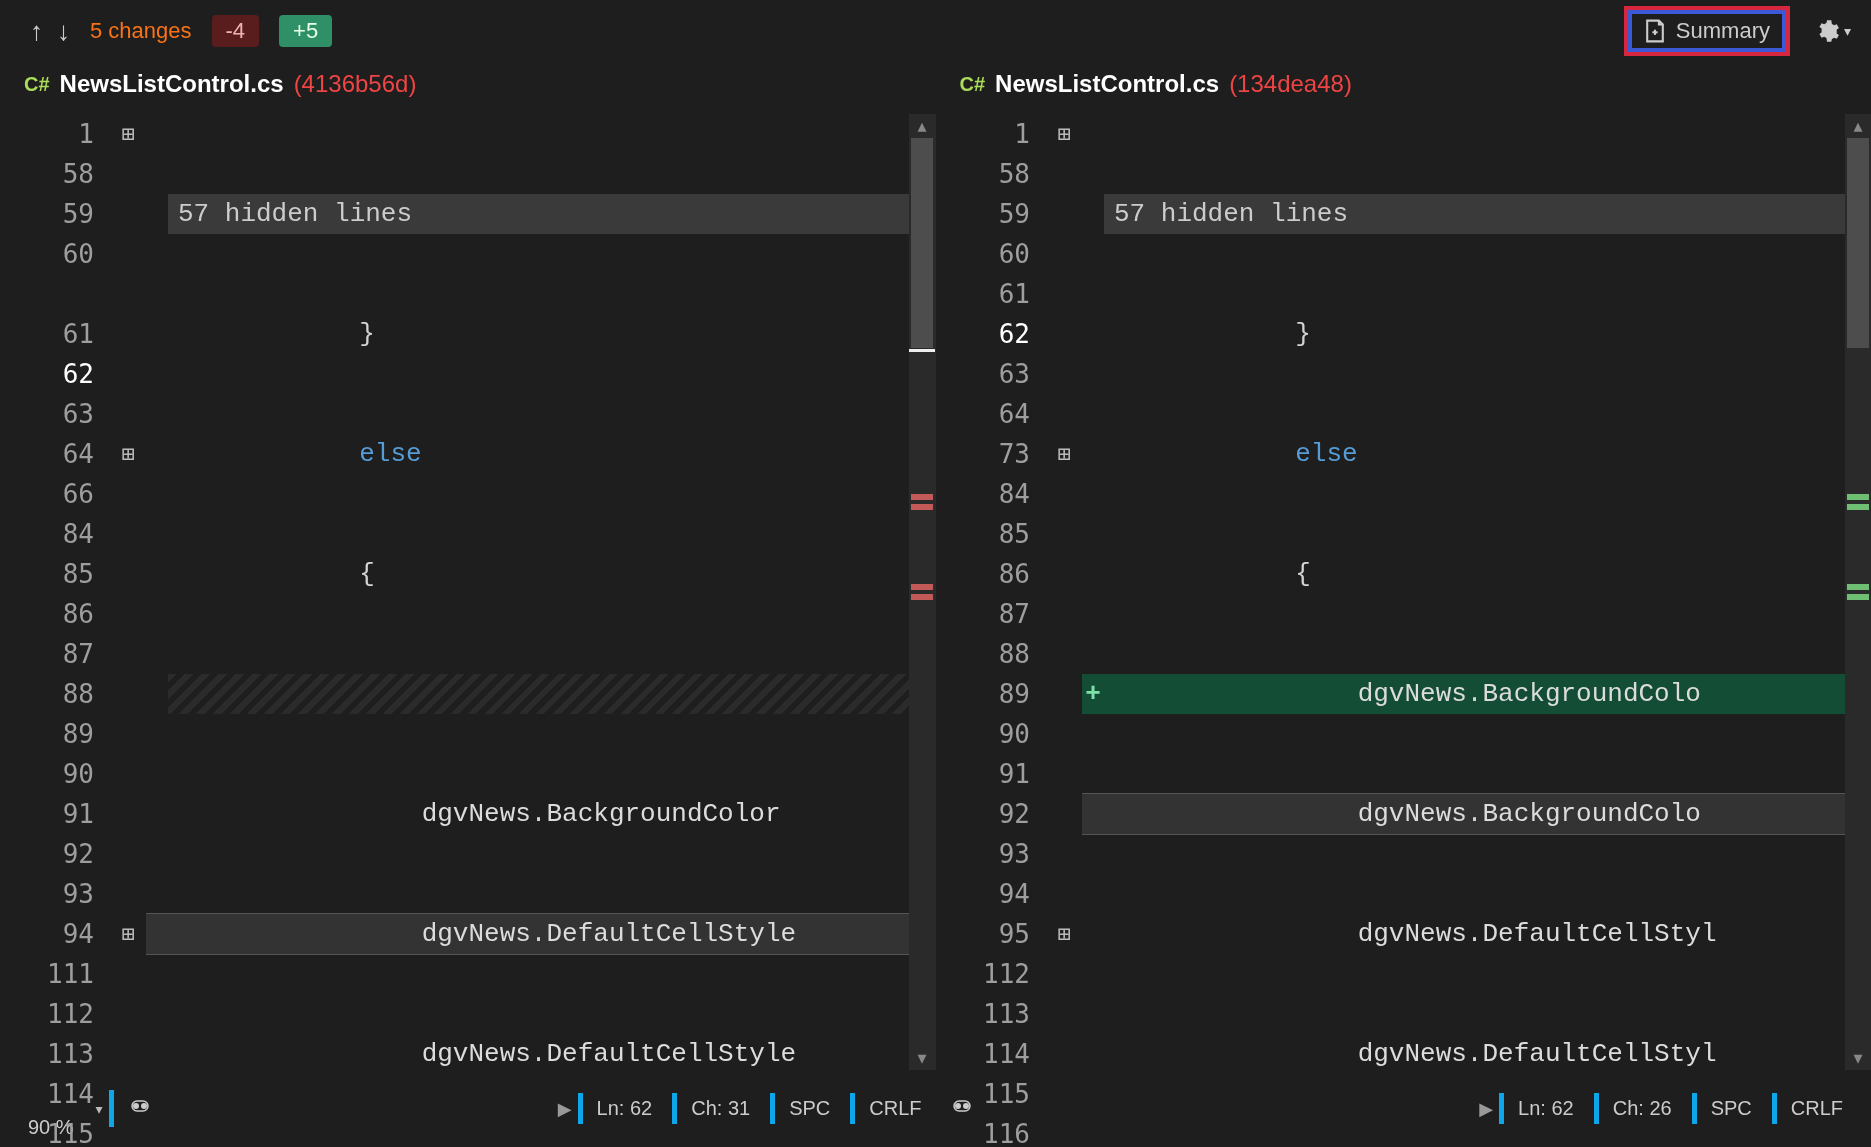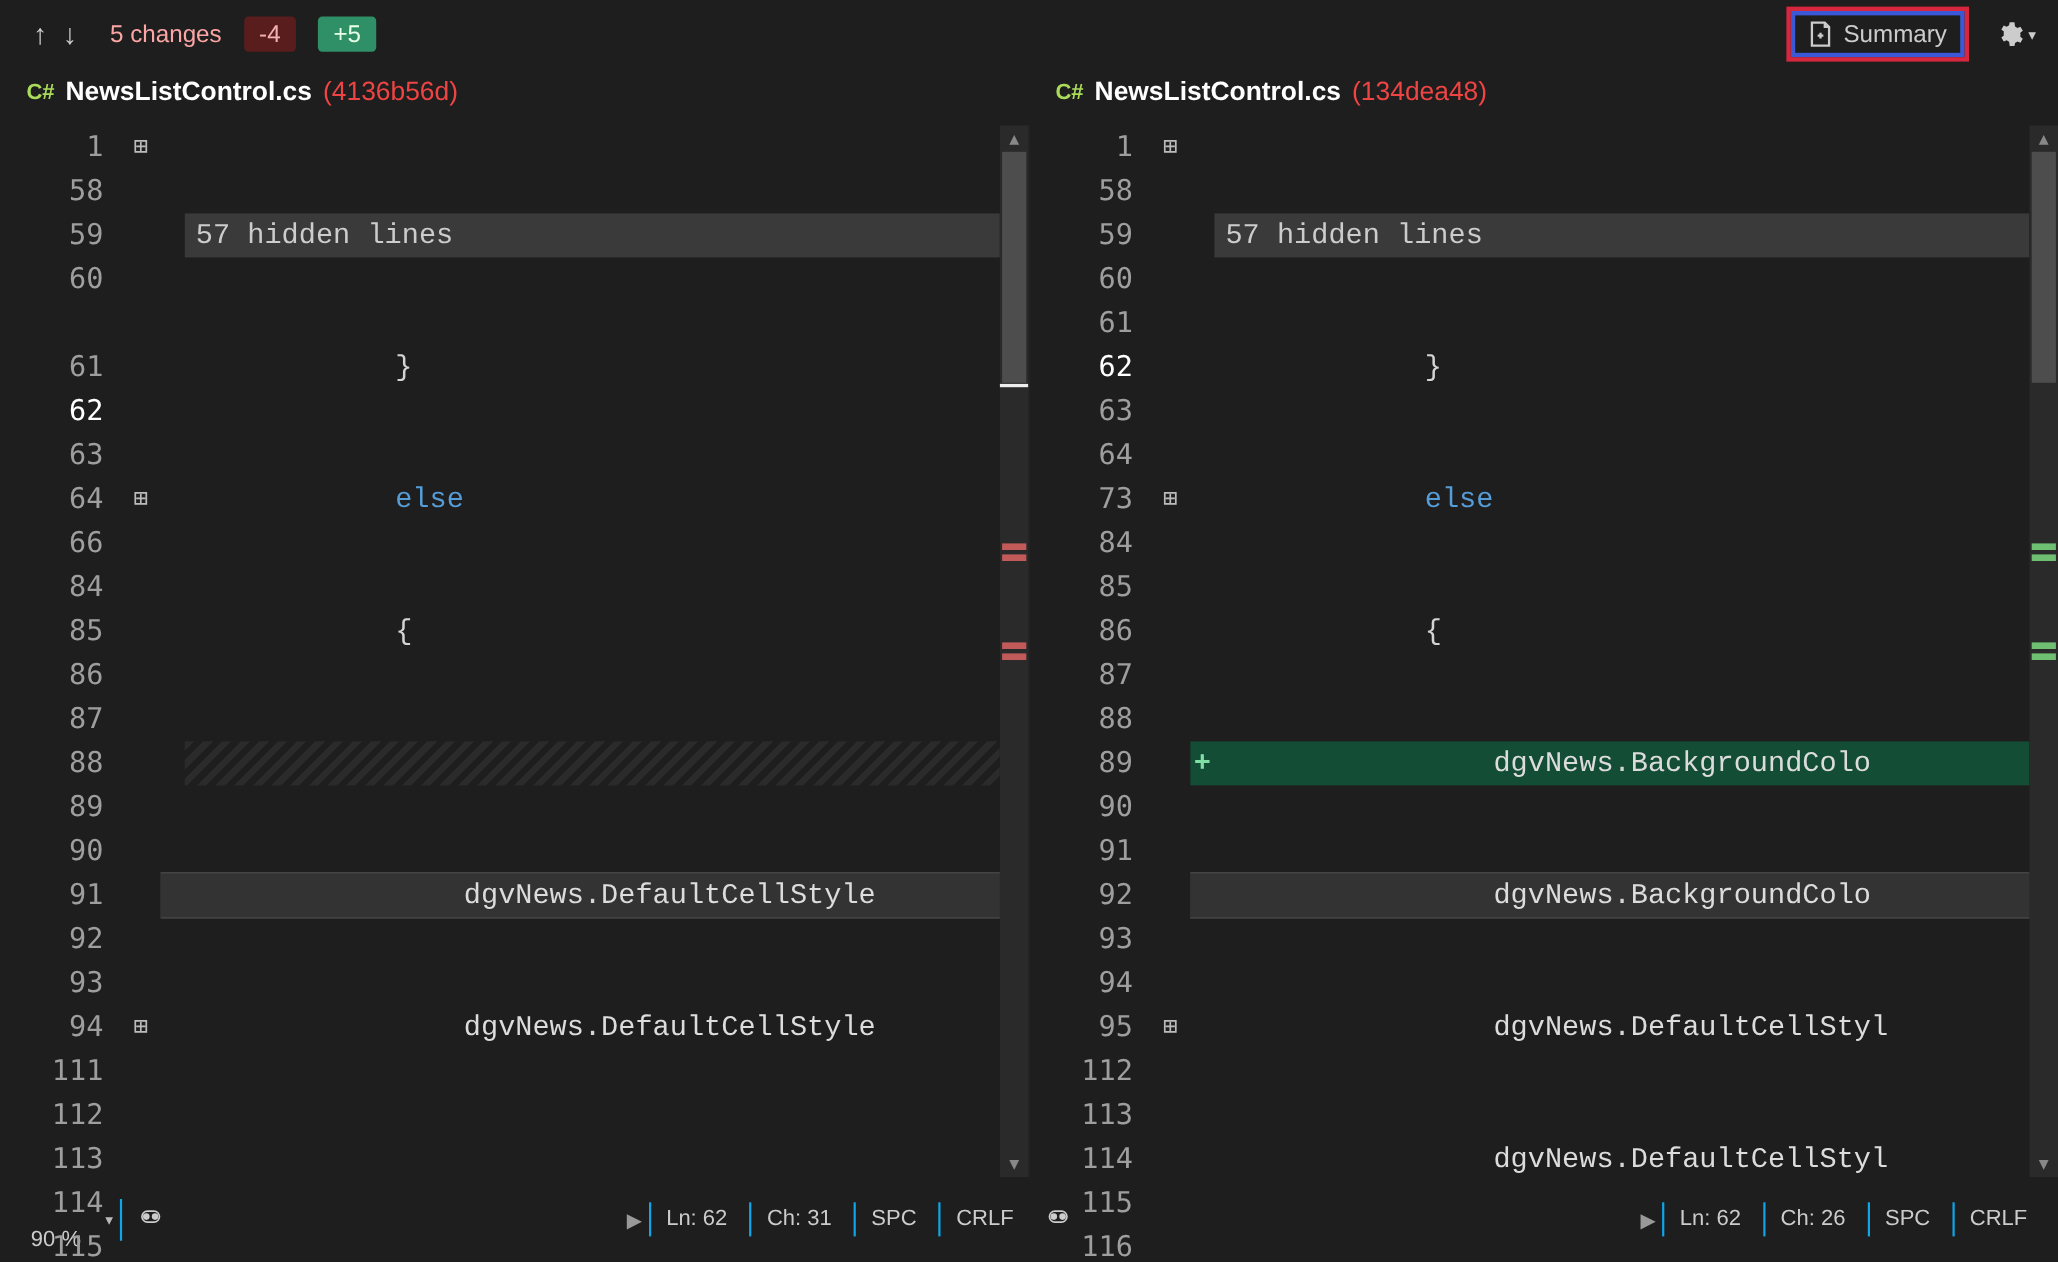--- a/index.html
+++ b/index.html
@@ -21,21 +21,21 @@
     padding: 10px 20px 10px 30px;
     gap: 14px;
     background: #1e1e1e;
   }
   .nav-arrow {
     color: #cccccc;
     font-size: 26px;
     line-height: 1;
     cursor: pointer;
   }
-  .changes-label { color: #fca5a5; font-size: 22px; margin-left: 16px; }
+  .changes-label { color: #f97316; font-size: 22px; margin-left: 6px; }
   .chip {
     padding: 3px 14px;
     border-radius: 4px;
     font-size: 22px;
     font-weight: 500;
     margin-left: 6px;
   }
   .chip.removed { background: #5a1d1d; color: #f2b0b0; }
   .chip.added { background: #2f8f66; color: #e6ffe6; }
   .toolbar-spacer { flex: 1; }
@@ -201,21 +201,21 @@
   .status {
     display: flex;
     align-items: center;
     background: #1e1e1e;
     padding: 4px 14px;
     font-size: 20px;
     color: #cccccc;
     gap: 0;
   }
   .status .half { flex: 1; display: flex; align-items: center; gap: 6px; }
-  .status .cell { padding: 4px 14px; border-left: 2px solid #0ea5e9; }
+  .status .cell { padding: 4px 14px; border-left: 5px solid #0ea5e9; }
   .status .cell:first-child { border-left: none; }
   .status .copilot svg { width: 24px; height: 24px; }
   .status .caret { font-size: 14px; color: #bbb; }
   .status .chev { color: #999; font-size: 18px; margin-left: auto; }
   .zoom { margin-right: 2px; margin-top: 38px; }
 </style>
 </head>
 <body>
 
 <div class="window">
@@ -315,20 +315,21 @@
           <div class="fold"></div>
           <div class="fold"></div>
           <div class="fold"></div>
       </div>
       <div class="codecol">
         <div class="row"><span class="marker"></span><span class="code hidden-bar">57 hidden lines</span></div>
         <div class="row"><span class="marker"></span><span class="code"><span class="tk-pn">            }</span></span></div>
         <div class="row"><span class="marker"></span><span class="code">            <span class="tk-kw">else</span></span></div>
         <div class="row"><span class="marker"></span><span class="code"><span class="tk-pn">            {</span></span></div>
         <div class="row"><span class="marker"></span><span class="code hatched"></span></div>
+        <div class="row"><span class="marker"></span><span class="code">                <span class="tk-id">dgvNews</span><span class="tk-pn">.</span><span class="tk-id">BackgroundColor</span></span></div>
         <div class="row currentline"><span class="marker"></span><span class="code">                <span class="tk-id">dgvNews</span><span class="tk-pn">.</span><span class="tk-id">DefaultCellStyle</span></span></div>
         <div class="row"><span class="marker"></span><span class="code">                <span class="tk-id">dgvNews</span><span class="tk-pn">.</span><span class="tk-id">DefaultCellStyle</span></span></div>
         
         
         
         
         
         
         
         

